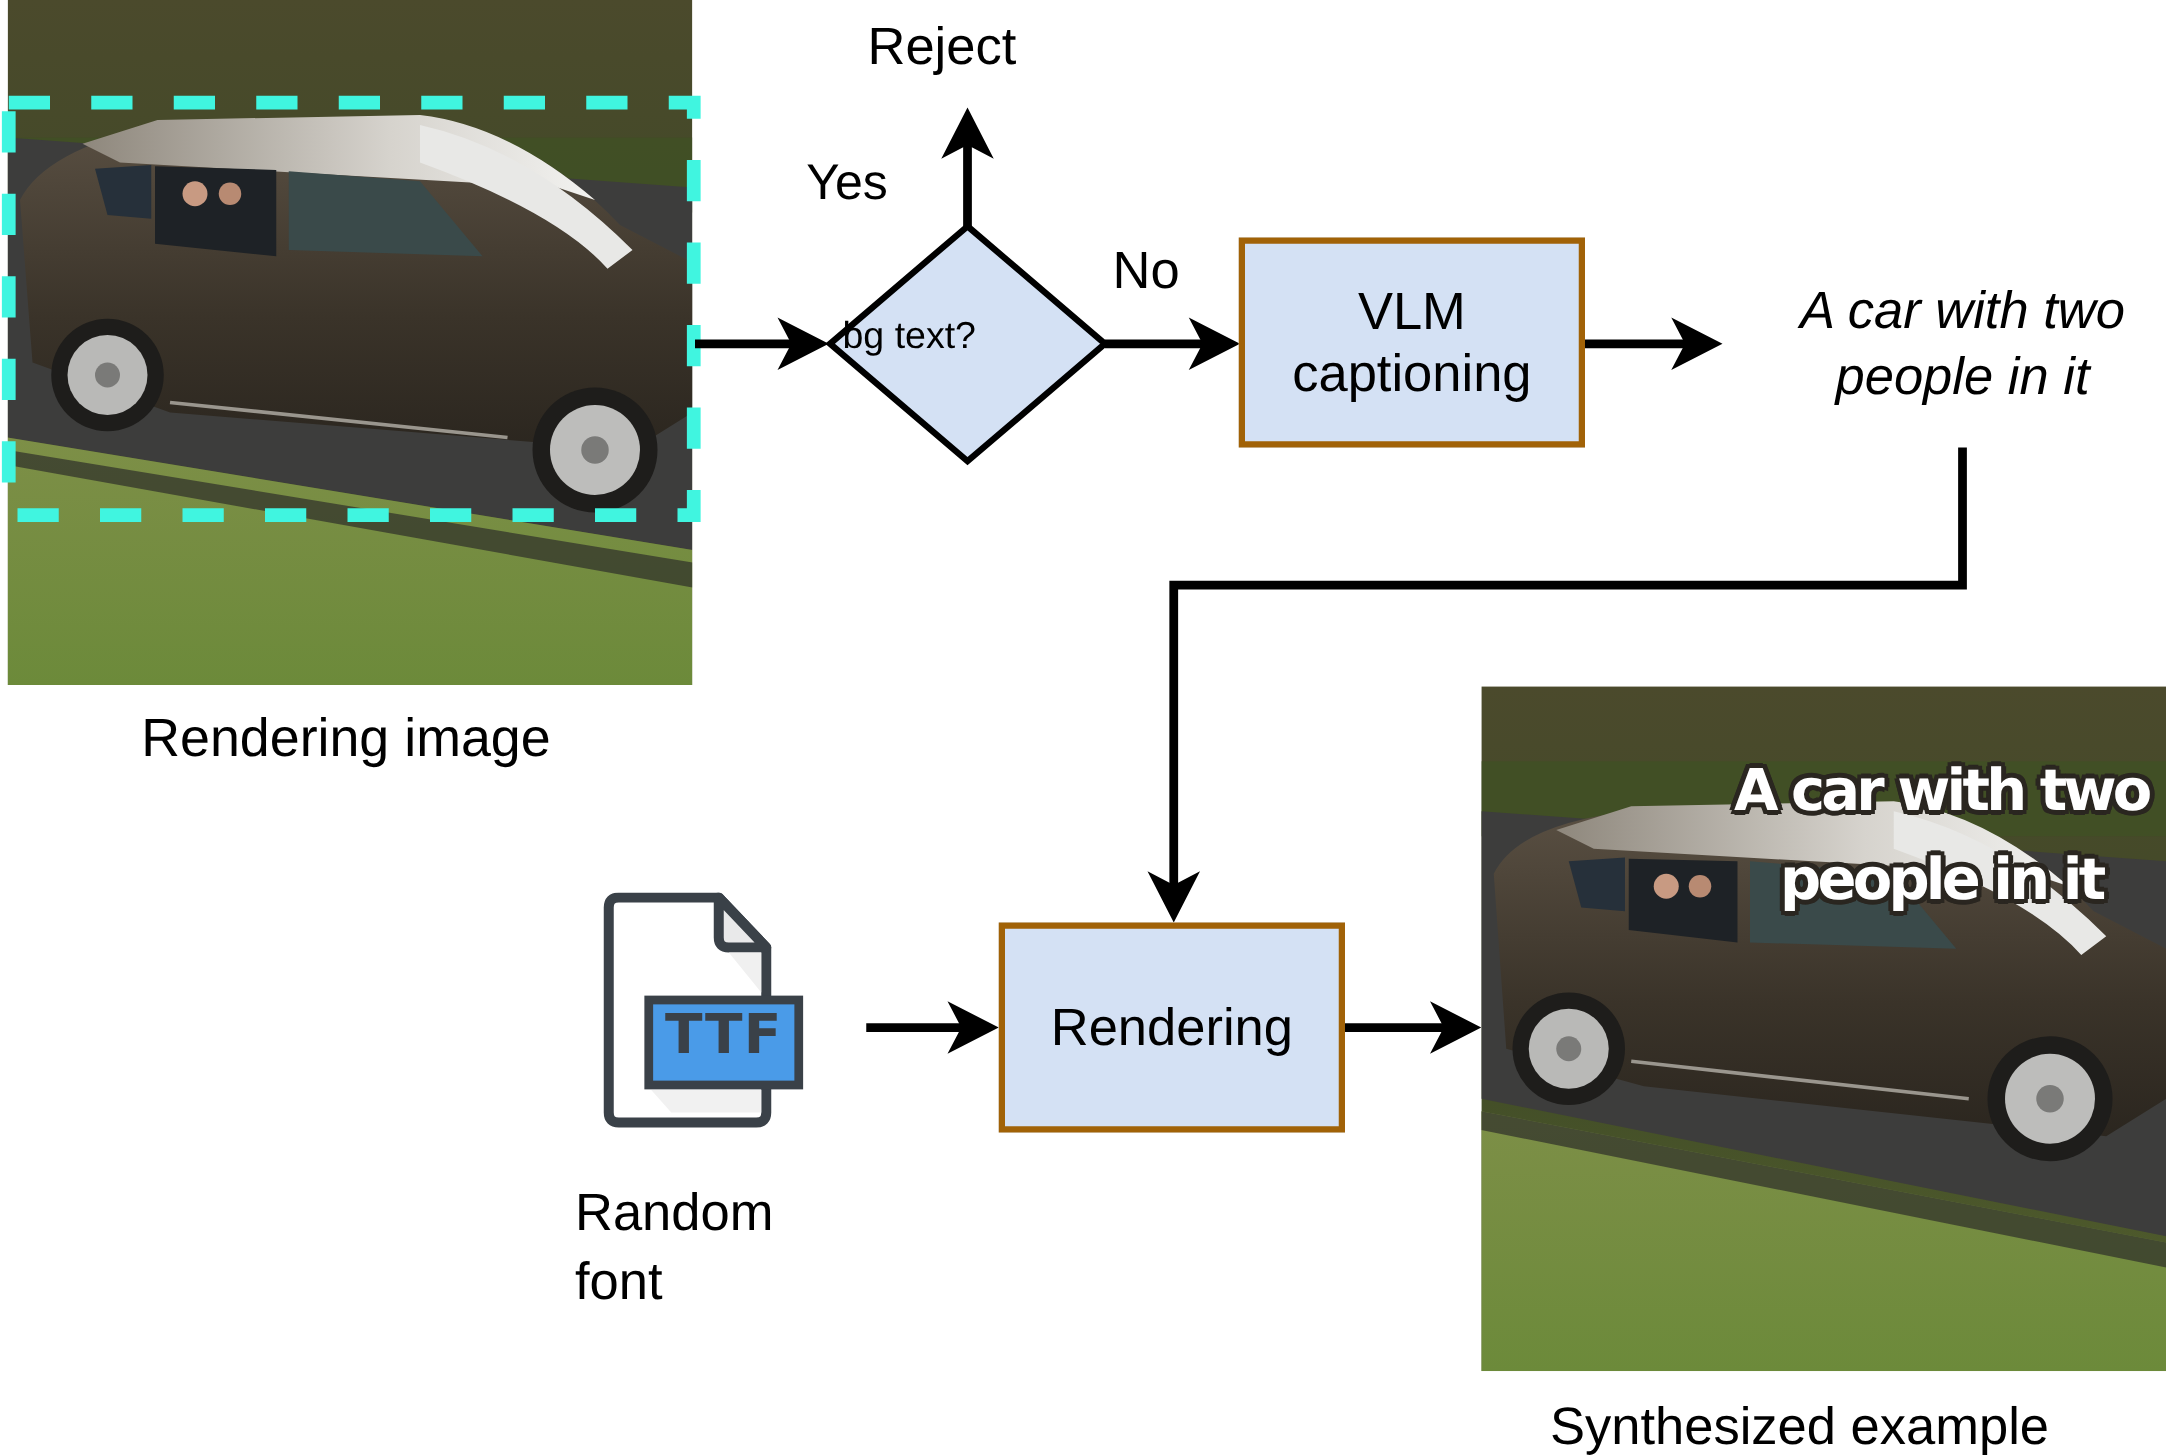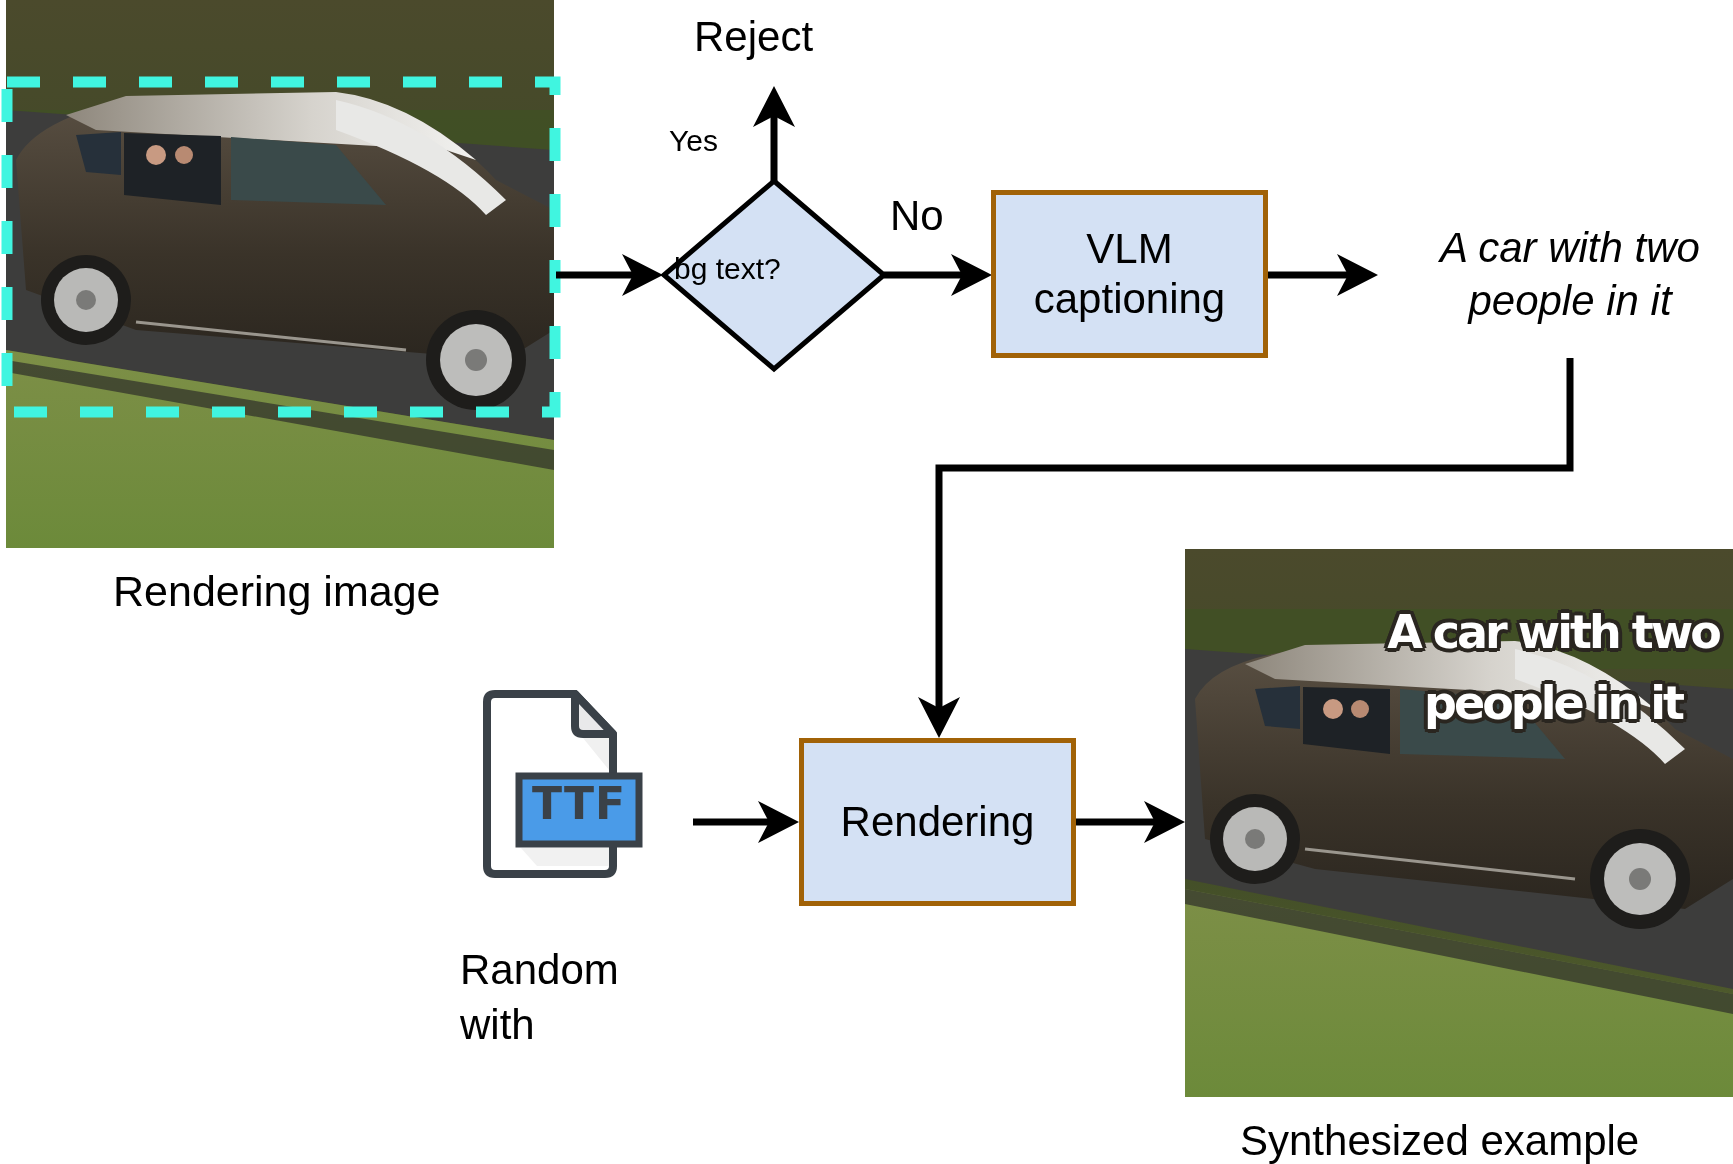--- a/index.html
+++ b/index.html
@@ -105,46 +105,46 @@
 
     <line x1="1075" y1="822" x2="1163" y2="822"></line>
     <polygon stroke="none" points="1185,822 1144,801 1155,822 1144,843"></polygon>
   </g>
 
   <polygon points="774,181 884,275 774,369 664,275" fill="#D4E1F4" stroke="#000" stroke-width="5"></polygon>
 </svg>
 
 <div class="label" style="left:674px; top:254px; width:200px; font-size:30px;">bg text?</div>
 <div class="label" style="left:694px; top:16px; width:160px; font-size:42px;">Reject</div>
-<div class="label" style="left:669px; top:126px; width:84px; font-size:30px;">Yes</div>
+<div class="label" style="left:645px; top:126px; width:84px; font-size:40px;">Yes</div>
 <div class="label" style="left:890px; top:195px; width:70px; font-size:42px;">No</div>
 
 <div class="box" style="left:991px; top:190px; width:277px; height:168px;">
   <span>VLM</span>
   <span>captioning</span>
 </div>
 
 <div class="caption-text" style="left:1400px; top:222px; width:340px;">
   <div>A car with two</div>
   <div>people in it</div>
 </div>
 
-<div style="position:absolute; left:477px; top:690px; width:168px; height:190px;">
+<div style="position:absolute; left:477px; top:714px; width:168px; height:190px;">
   <svg width="168" height="190" viewBox="0 0 168 190">
     <path d="M18,4 L98,4 L136,44 L136,176 Q136,184 128,184 L18,184 Q10,184 10,176 L10,12 Q10,4 18,4 Z" fill="#ffffff" stroke="#3A4148" stroke-width="8" stroke-linejoin="round"></path>
     <path d="M98,4 L98,36 Q98,44 106,44 L136,44 Z" fill="#e9e9ea" stroke="#3A4148" stroke-width="8" stroke-linejoin="round"></path>
     <polygon points="106,48 132,48 132,80" fill="#f0f0f0"></polygon>
     <polygon points="44,158 60,176 132,176 132,158" fill="#f1f1f1"></polygon>
     <rect x="42" y="86" width="120" height="68" fill="#4A9BE8" stroke="#3A4148" stroke-width="7"></rect>
   </svg>
   <div style="position:absolute; left:42px; top:92px; width:120px; text-align:center; font-family:'DejaVu Sans', sans-serif; font-weight:bold; font-size:44px; color:#3A4148; line-height:1; letter-spacing:1px;">TTF</div>
 </div>
 <div class="label" style="left:460px; top:930px; width:190px; font-size:42px; line-height:1.3;margin-top:13px;">
   <div>Random</div>
-  <div>with</div>
+  <div>font</div>
 </div>
 
 <div class="box" style="left:799px; top:738px; width:277px; height:168px;">
   <span>Rendering</span>
 </div>
 
 <div class="photo" style="left:1185px; top:549px; width:548px; height:548px;">
   <svg viewBox="0 0 548 548" preserveAspectRatio="none">
     <defs>
       <linearGradient id="hedgeB" x1="0" y1="0" x2="0" y2="1">

